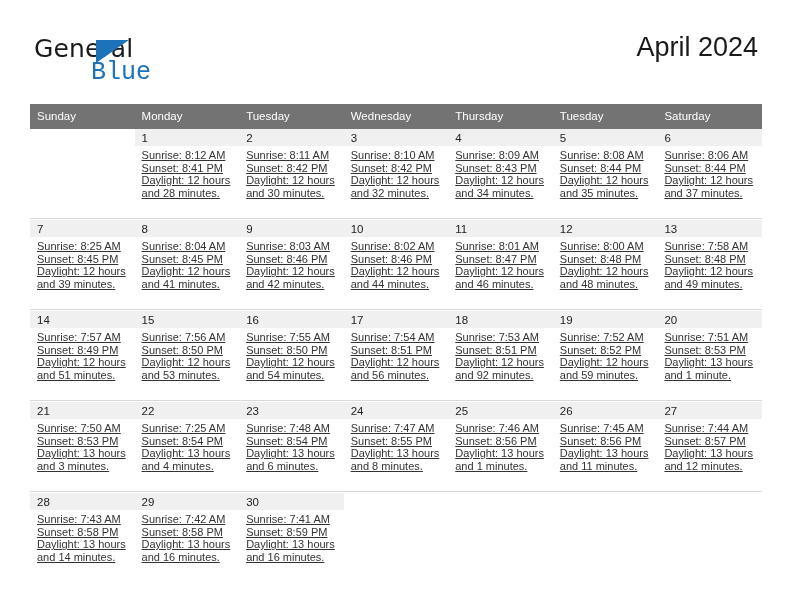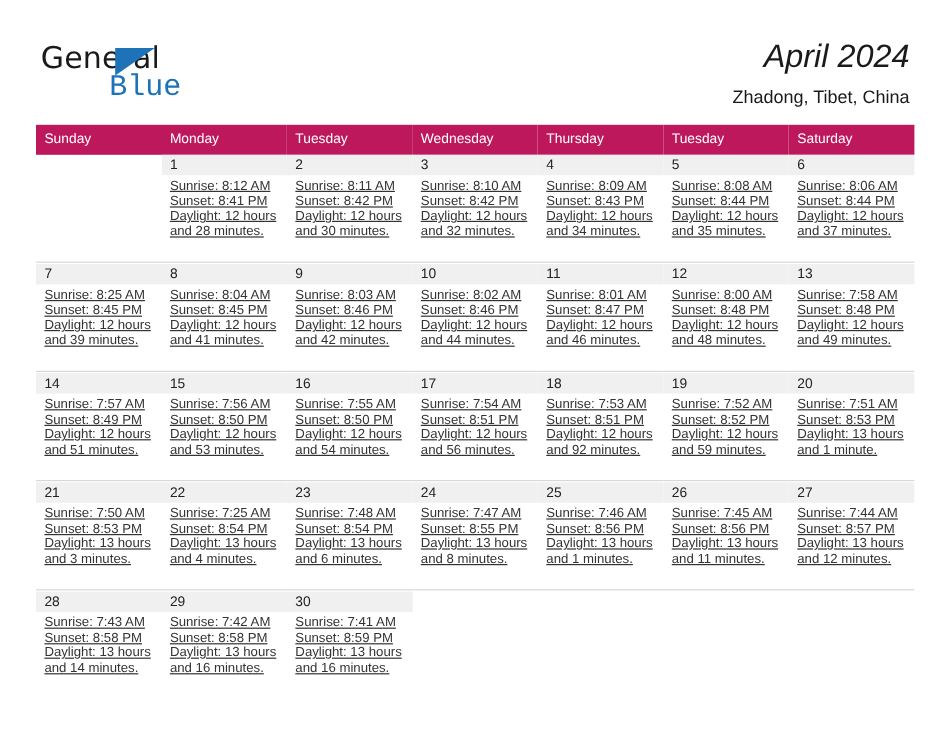--- a/index.html
+++ b/index.html
@@ -74,42 +74,41 @@
     right: 34px;
     top: 30px;
     text-align: right;
   }
   .cal-title {
     font-size: 27px;
     font-weight: 400;
     color: #1a1a1a;
     line-height: 34px;
     white-space: nowrap;
-    font-style: italic;
   }
   .cal-subtitle {
     margin-top: 9px;
     font-size: 15px;
     font-weight: 400;
     color: #1a1a1a;
     line-height: 18px;
     white-space: nowrap;
   }
 
   
   .calendar {
     position: absolute;
     left: 30px;
     top: 104px;
     width: 732px;
     border-collapse: collapse;
     table-layout: fixed;
   }
   .calendar th {
-    background: #be185d;
+    background: #737373;
     color: #ffffff;
     font-size: 11.5px;
     font-weight: 400;
     text-align: left;
     padding: 5px 0 6px 7px;
     line-height: 14px;
     border: none;
   }
   .calendar td {
     vertical-align: top;
@@ -162,21 +161,20 @@
   <div class="header">
 
     <div class="brand">
       <span class="brand-general">General</span>
       <span class="brand-triangle"></span>
       <span class="brand-blue">Blue</span>
     </div>
 
     <div class="title-block">
       <div class="cal-title">April 2024</div>
-      <div class="cal-subtitle">Zhadong, Tibet, China</div>
     </div>
 
   </div>
 
   <table class="calendar">
     <thead>
       <tr>
         <th>Sunday</th>
         <th>Monday</th>
         <th>Tuesday</th>

